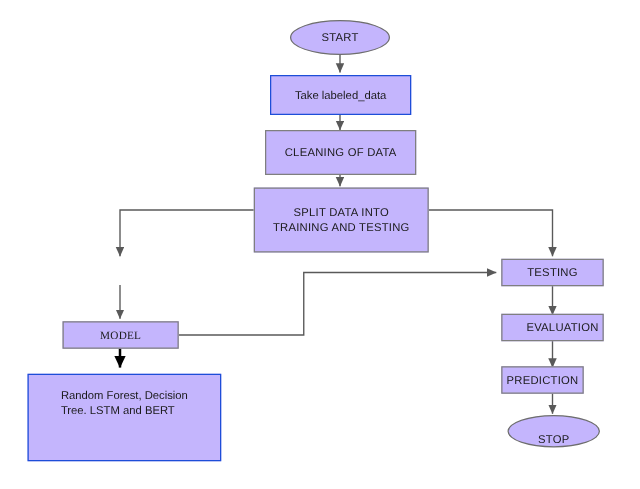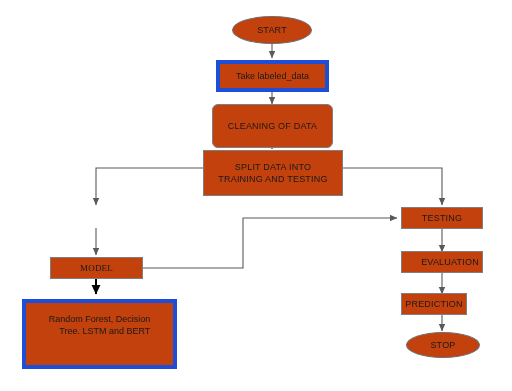--- a/index.html
+++ b/index.html
@@ -21,32 +21,32 @@
     top: 0;
     width: 512px;
     height: 391px;
   }
   .node {
     position: absolute;
     box-sizing: border-box;
     display: flex;
     justify-content: center;
     color: #1a1a1a;
-    background: #c2410c;
+    background: #c4b5fd;
     z-index: 2;
   }
   .node.proc {
     border: 1px solid #7f7f7f;
     align-items: center;
     text-align: center;
   }
   .node.proc-blue {
-    border: 4px solid #1d4ed8;
+    border: 1px solid #1d4ed8;
     align-items: center;
-    text-align: right;
+    text-align: left;
   }
   .node.term {
     border: 1px solid #6e6e6e;
     border-radius: 50%;
     align-items: center;
     text-align: center;
   }
   .node.topaligned {
     align-items: flex-start;
   }
@@ -96,25 +96,25 @@
   </svg>
 
   <div class="node term" style="left:232px; top:16px; width:80px; height:28px; font-size:9px;">
     <span class="label caps">START</span>
   </div>
 
   <div class="node proc-blue" style="left:216px; top:60px; width:113px; height:32px; font-size:9px;">
     <span class="label">Take labeled_data</span>
   </div>
 
-  <div class="node proc" style="left:212px; top:104px; width:121px; height:44px; font-size:9px;border-radius:6px;">
+  <div class="node proc" style="left:212px; top:104px; width:121px; height:36px; font-size:9px;">
     <span class="label caps">CLEANING OF DATA</span>
   </div>
 
-  <div class="node proc" style="left:203px; top:150px; width:140px; height:46px; font-size:9px;">
+  <div class="node proc" style="left:203px; top:150px; width:140px; height:52px; font-size:9px;">
     <span class="label caps">SPLIT DATA INTO
 TRAINING AND TESTING</span>
   </div>
 
 
   <div class="node proc" style="left:50px; top:257px; width:93px; height:22px; font-size:9px;font-family:Liberation Serif, serif;">
     <span class="label caps">MODEL</span>
   </div>
 
   <div class="node proc" style="left:401px; top:207px; width:82px; height:22px; font-size:9px;">
@@ -127,17 +127,17 @@
   </div>
 
   <div class="node proc" style="left:401px; top:251px; width:82px; height:22px; font-size:9px;padding-left:16px;">
     <span class="label caps">EVALUATION</span>
   </div>
 
   <div class="node proc" style="left:401px; top:293px; width:66px; height:22px; font-size:9px;">
     <span class="label caps">PREDICTION</span>
   </div>
 
-  <div class="node term" style="left:406px; top:332px; width:74px; height:26px; font-size:9px;">
+  <div class="node term" style="left:406px; top:332px; width:74px; height:26px; font-size:9px;align-items:flex-end;">
     <span class="label caps">STOP</span>
   </div>
 
 </div>
 
 </body></html>

